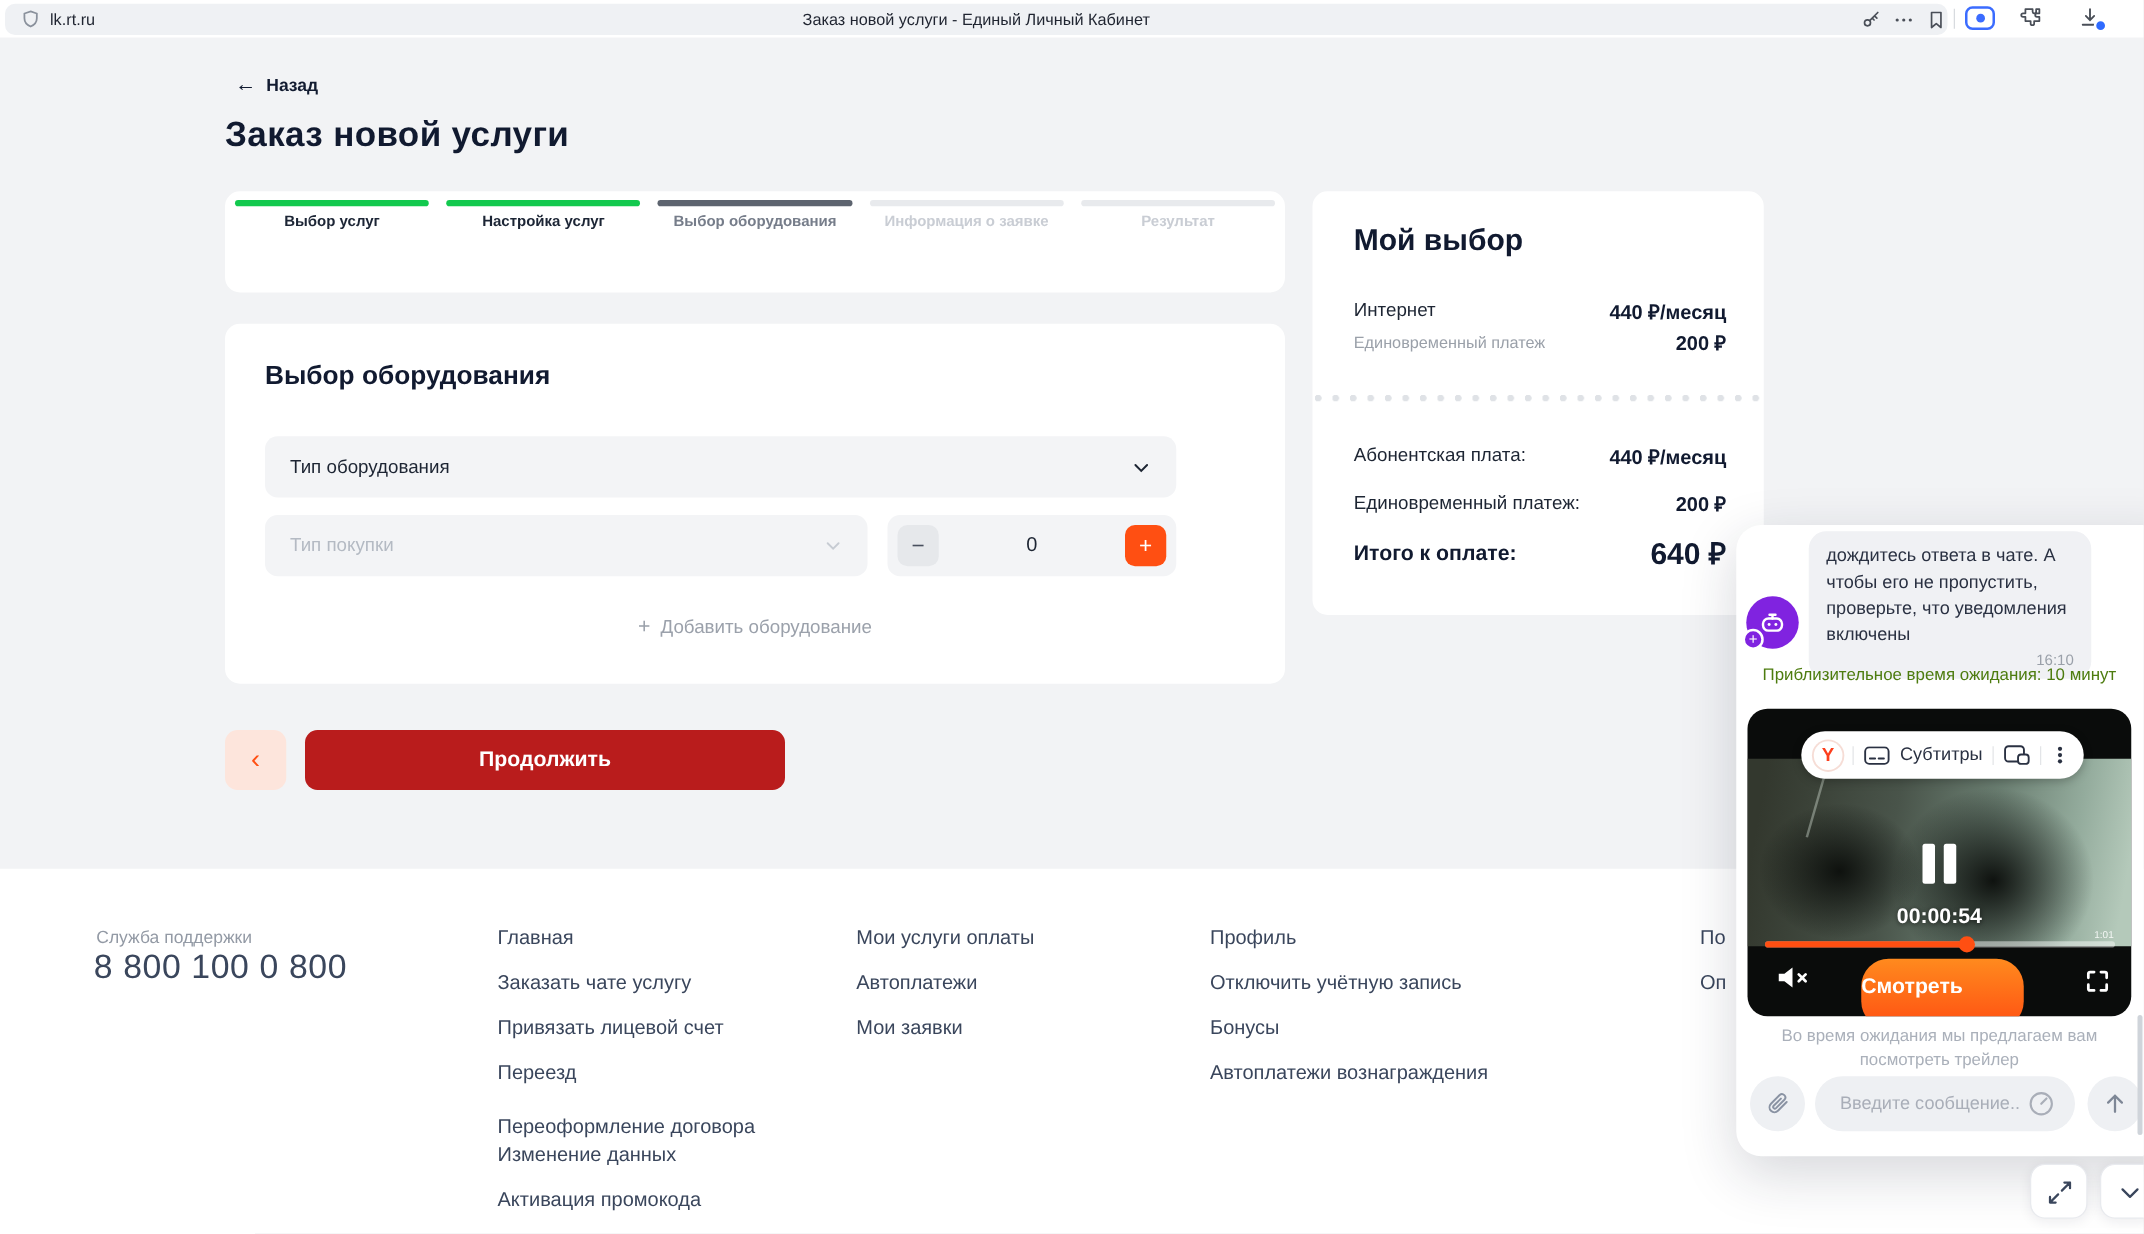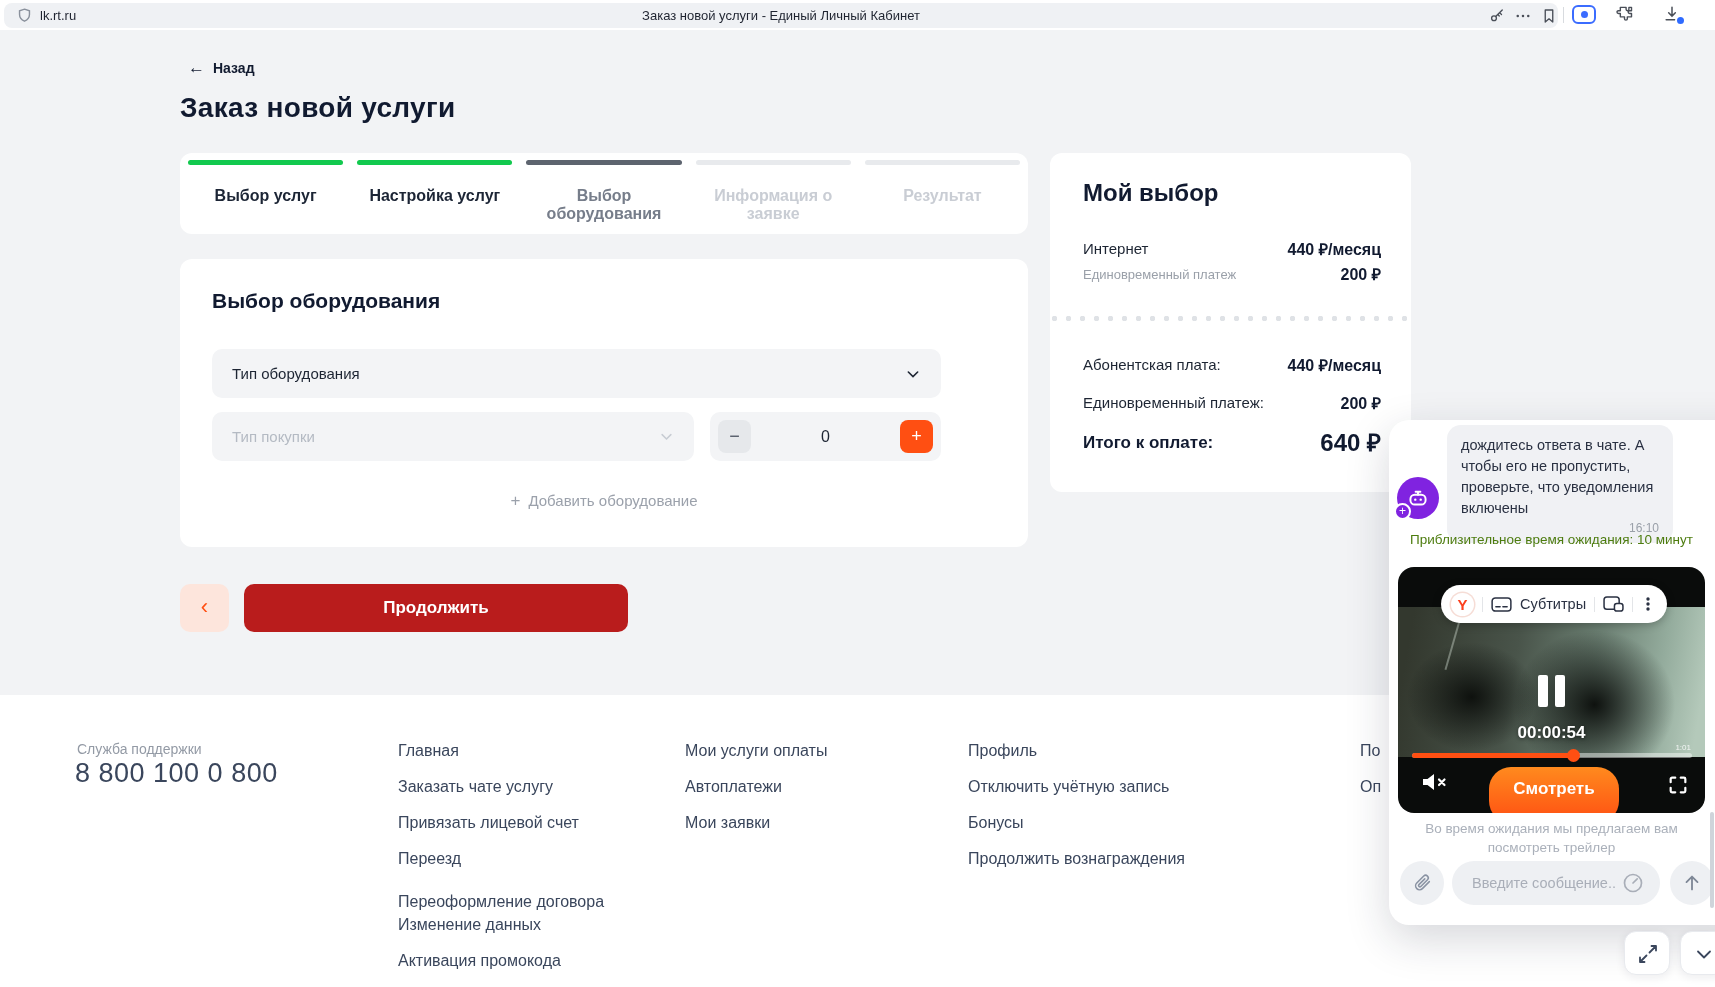--- a/index.html
+++ b/index.html
@@ -23,21 +23,21 @@
 
   
   .back{position:absolute;left:188px;top:58px;color:#121b30;font-size:14px;font-weight:bold;cursor:pointer}
   .back .arr{font-size:17px;margin-right:8px;font-weight:normal}
   .h1{position:absolute;left:180px;top:92px;font-size:28px;font-weight:bold;color:#111a30;letter-spacing:.3px}
 
   
   .steps{position:absolute;left:180px;top:153px;width:848px;height:81px;background:#fff;border-radius:12px;display:flex;gap:14px;padding:7px 8px 0}
   .step{flex:1;text-align:center}
   .step .bar{display:block;height:5px;border-radius:3px}
-  .step .lbl{display:inline-block;margin-top:22px;font-size:16px;font-weight:bold}
+  .step .lbl{display:inline-block;margin-top:5px;font-size:12px;font-weight:bold}
   .s-done .bar{background:#12c94e}.s-done .lbl{color:#1c2535}
   .s-current .bar{background:#5d646f}.s-current .lbl{color:#767d8a}
   .s-future .bar{background:#e8eaed}.s-future .lbl{color:#c9cdd4}
 
   
   .card{position:absolute;background:#fff;border-radius:12px}
   .eq{left:180px;top:259px;width:848px;height:288px}
   .eq h2{position:absolute;left:32px;top:30px;font-size:21px;font-weight:bold;color:#111a30}
   .sel{position:absolute;height:49px;background:#f3f4f6;border-radius:10px;font-size:15px;display:flex;align-items:center;padding:0 20px;cursor:pointer}
   .sel1{left:32px;top:90px;width:729px;color:#1d2533}
@@ -97,21 +97,21 @@
   .sublbl{font-size:14.5px;color:#2a3142}
   .pause{position:absolute;left:140px;top:108px;width:30px;height:32px}
   .pause i{position:absolute;top:0;width:10px;height:32px;background:#fff;border-radius:2px}
   .pause i+i{left:17px}
   .vtime{position:absolute;left:0;width:307px;top:156px;text-align:center;color:#fff;font-size:17px;font-weight:bold;text-shadow:0 1px 4px rgba(0,0,0,.6)}
   .prog{position:absolute;left:14px;right:13px;top:186px;height:5px;border-radius:3px;background:rgba(255,255,255,.45)}
   .pfill{position:absolute;left:0;top:0;width:58%;height:5px;border-radius:3px;background:#ff4f12}
   .pthumb{position:absolute;left:calc(58% - 7px);top:-4px;width:13px;height:13px;border-radius:50%;background:#ff4f12}
   .pdur{position:absolute;right:1px;top:-10px;font-size:8px;color:rgba(255,255,255,.85)}
   .mute{position:absolute;left:22px;top:203px;width:28px;height:24px;cursor:pointer}
-  .watch{position:absolute;left:91px;top:200px;width:130px;height:56px;border-radius:22px;background:linear-gradient(180deg,#ff8a1e,#ff4f12);color:#fff;font-size:17px;font-weight:bold;text-align:center;line-height:44px;cursor:pointer}
+  .watch{position:absolute;left:91px;top:200px;width:130px;height:56px;border-radius:22px;background:linear-gradient(180deg,#ff8a1e,#ff4f12);color:#fff;font-size:17px;font-weight:bold;text-align:left;line-height:44px;cursor:pointer}
   .fsbtn{position:absolute;right:16px;top:207px;width:22px;height:22px;cursor:pointer}
   .caption{position:absolute;left:9px;top:399px;width:307px;text-align:center;font-size:13.5px;line-height:19px;color:#aab0ba}
   .clip{position:absolute;left:11px;top:441px;width:44px;height:44px;border-radius:50%;background:#eef0f3;cursor:pointer}
   .clip svg{position:absolute;left:11px;top:11px}
   .msgin{position:absolute;left:63px;top:441px;width:208px;height:44px;border-radius:22px;background:#eef0f3;border:none;outline:none;padding:0 44px 0 20px;font-size:14.5px;color:#2a3142;font-family:"Liberation Sans",sans-serif}
   .msgin::placeholder{color:#a9aeb8}
   .timer{position:absolute;left:232px;top:451px;width:24px;height:24px}
   .send{position:absolute;left:281px;top:441px;width:44px;height:44px;border-radius:50%;background:#eef0f3;cursor:pointer}
   .send svg{position:absolute;left:11px;top:11px}
 
@@ -223,21 +223,21 @@
     </div>
     <div class="fcol c2">
       <a class="y47">Мои услуги оплаты</a>
       <a class="y83">Автоплатежи</a>
       <a class="y119">Мои заявки</a>
     </div>
     <div class="fcol c3">
       <a class="y47">Профиль</a>
       <a class="y83">Отключить учётную запись</a>
       <a class="y119">Бонусы</a>
-      <a class="y155">Продолжить вознаграждения</a>
+      <a class="y155">Автоплатежи вознаграждения</a>
     </div>
     <div class="fcol c4">
       <a class="y47">По</a>
       <a class="y83">Оп</a>
     </div>
   </div>
 
   <div class="chat">
     <div class="bubble">
       <div class="msg">дождитесь ответа в чате. А чтобы его не пропустить, проверьте, что уведомления включены</div>

